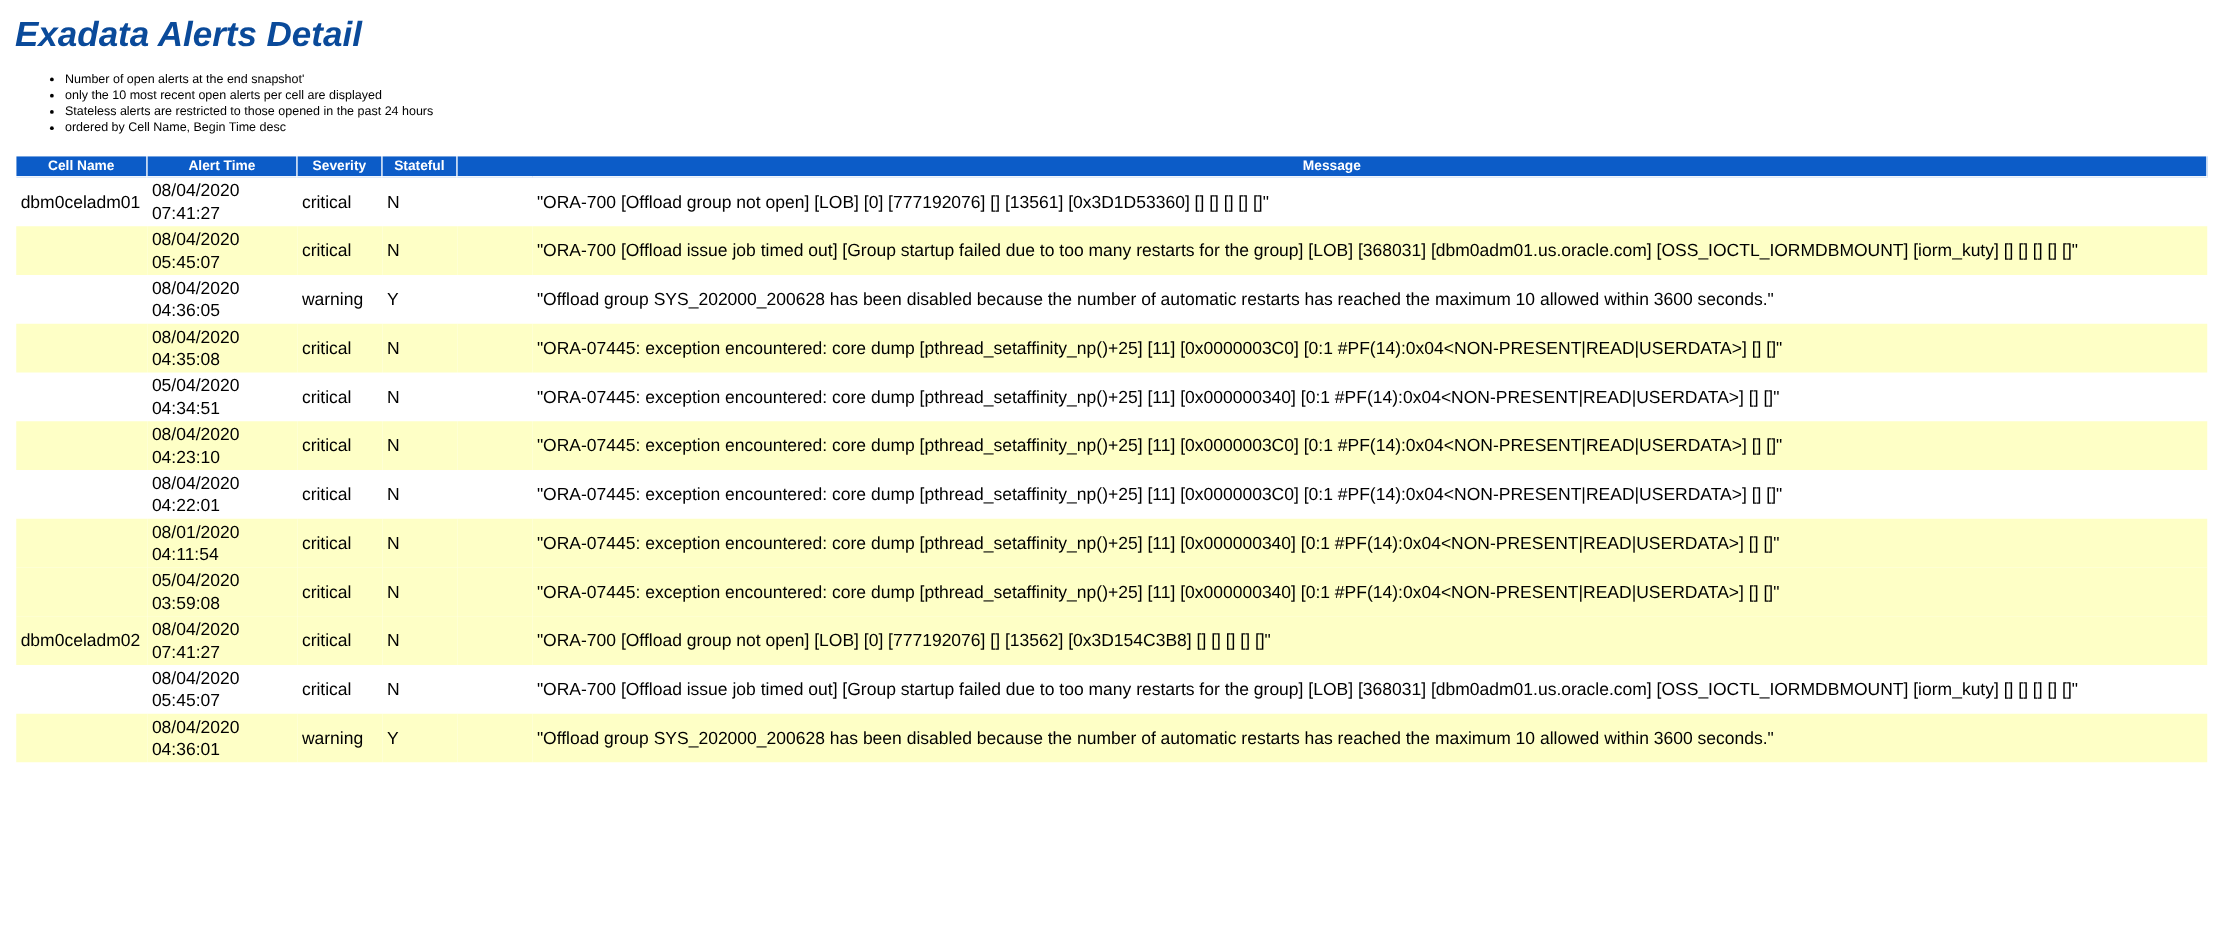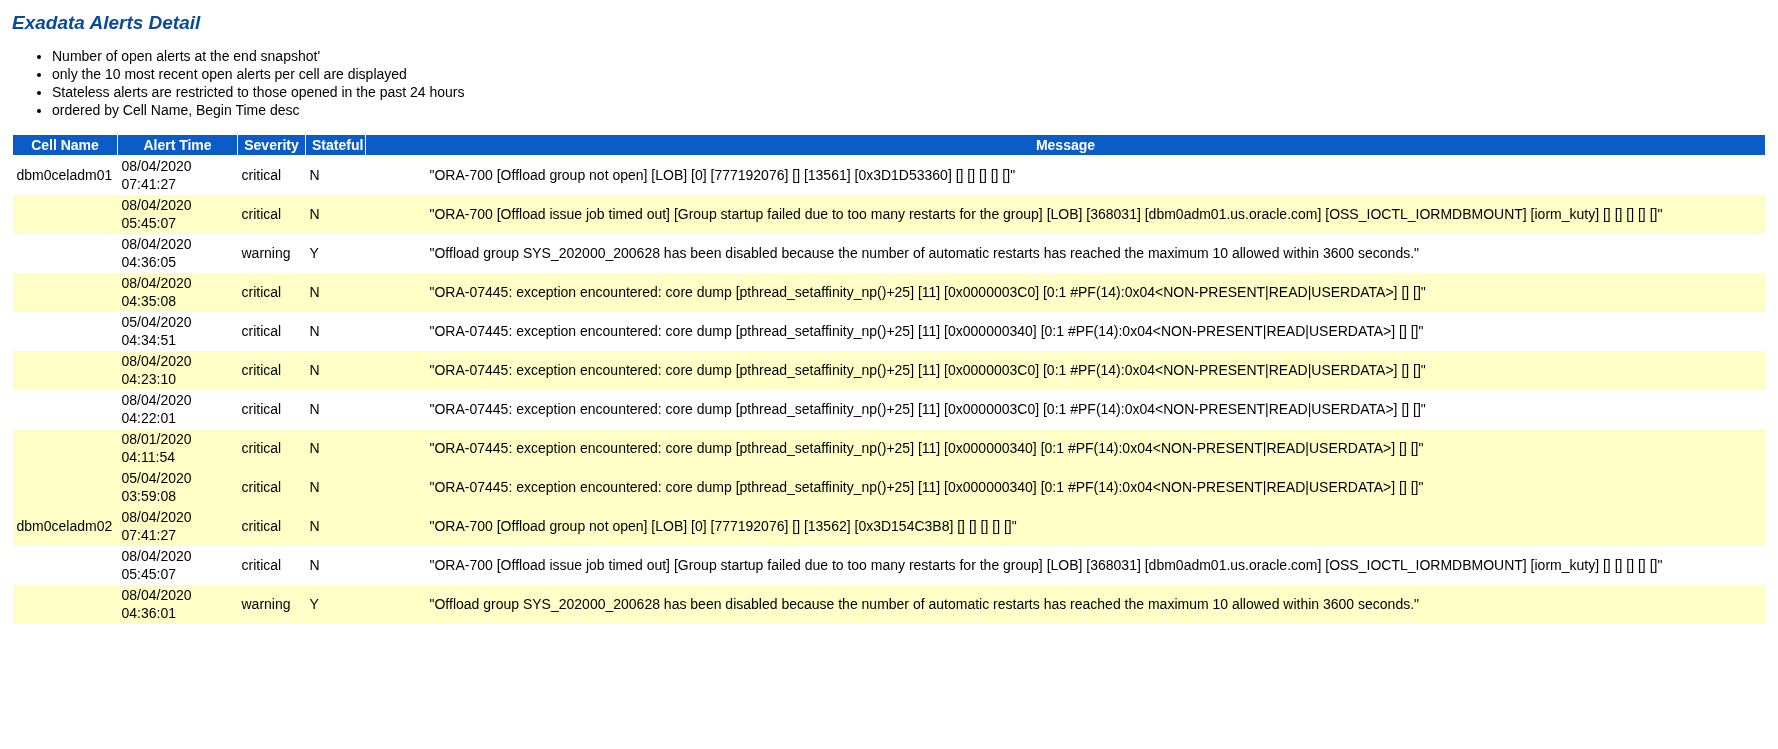--- a/index.html
+++ b/index.html
@@ -4,46 +4,46 @@
 <style>
   body {
     font-family: Arial, Helvetica, sans-serif;
     font-size: 14px;
     color: #000;
     margin: 12px;
     background: #fff;
   }
   h1.page-title {
     color: #0a4a9a;
-    font-size: 19px;
+    font-size: 28px;
     font-weight: bold;
     margin: 0 0 14px 0;
     font-style: italic;
   }
   ul.notes {
     margin: 0 0 16px 26px;
     padding: 0 0 0 14px;
   }
   ul.notes li {
     margin: 2px 0;
-    font-size: 14px;
+    font-size: 10px;
   }
   table.report {
     border-collapse: collapse;
     width: 100%;
     table-layout: fixed;
   }
   table.report th {
     background: #0c5cc8;
     color: #fff;
     font-weight: bold;
     text-align: center;
     padding: 2px 6px;
     border: 1px solid #fff;
-    font-size: 14px;
+    font-size: 11px;
   }
   table.report td {
     padding: 2px 4px;
     vertical-align: middle;
     font-size: 14px;
     line-height: 1.25;
     word-wrap: break-word;
   }
   table.report tr.alt td {
     background: #feffc6;

